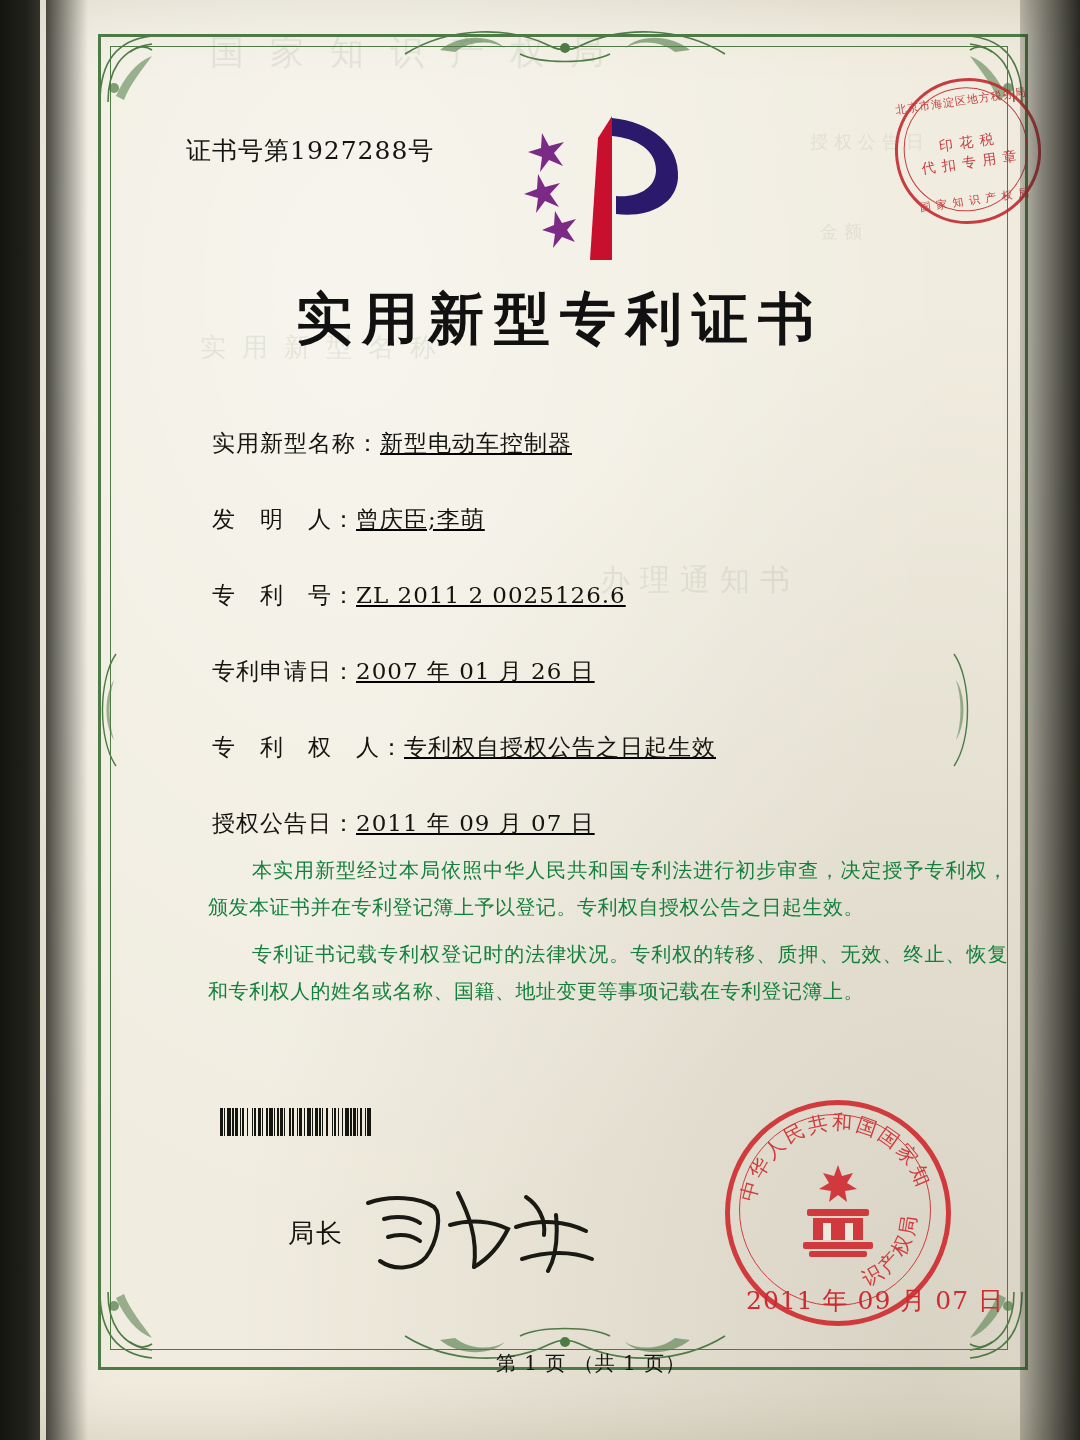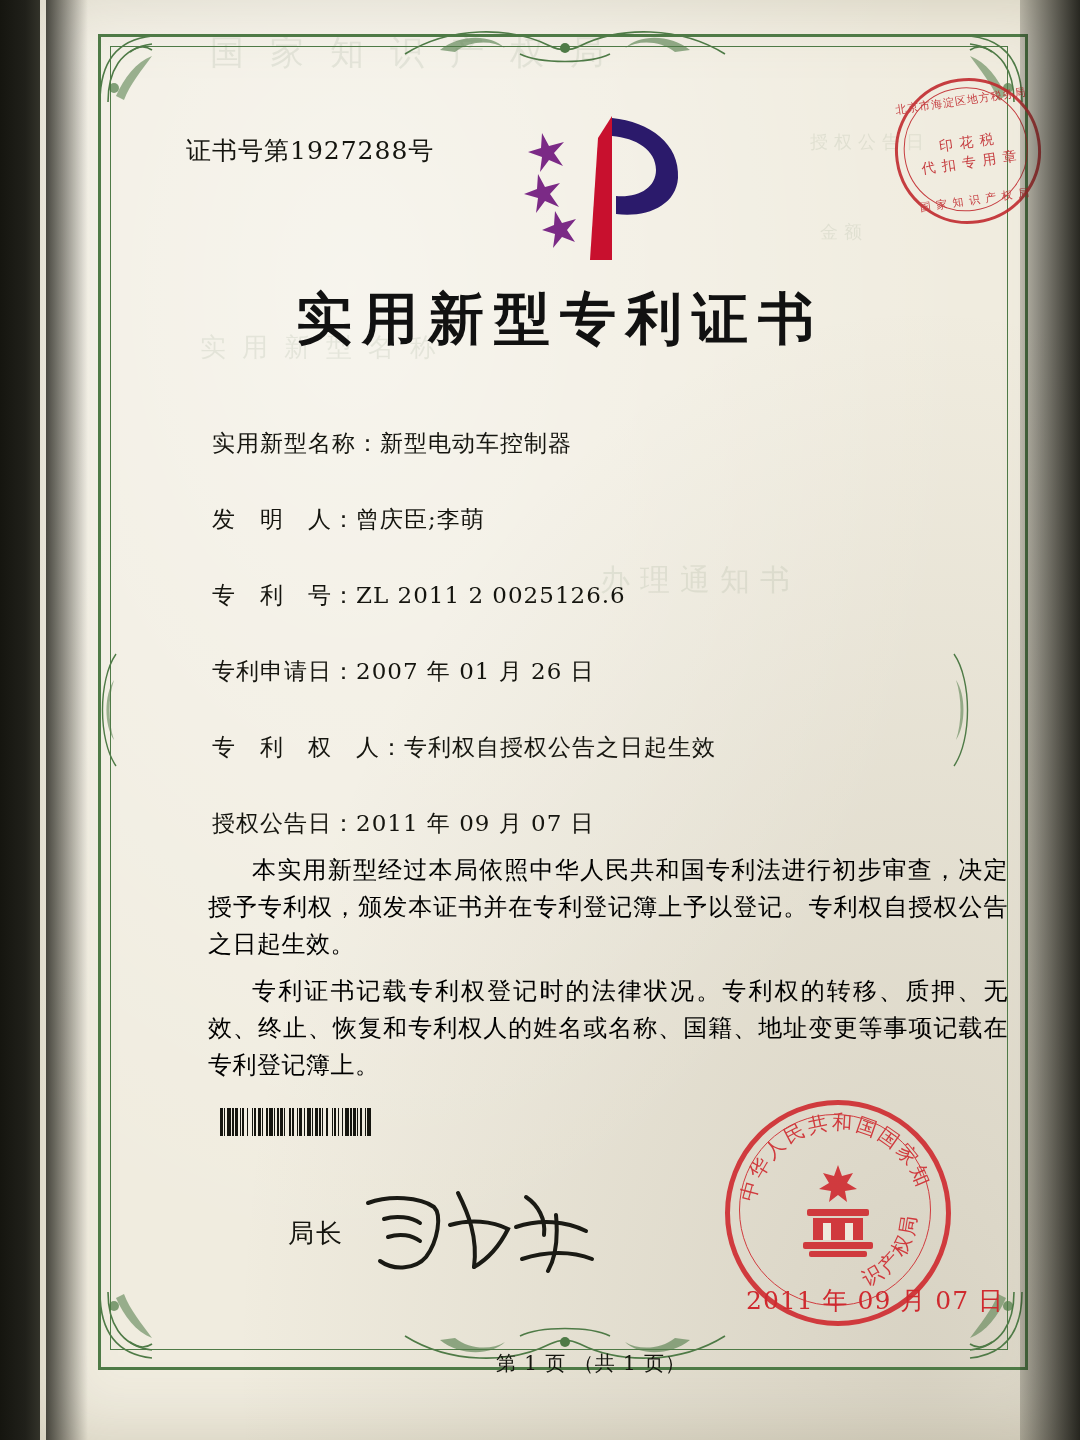--- a/index.html
+++ b/index.html
@@ -97,29 +97,29 @@
     position:absolute;left:6px;top:6px;width:122px;height:122px;border:1px solid #c0262b;border-radius:50%;
   }
 
   .title{
     position:absolute;left:0;top:282px;width:1040px;text-align:center;
     font-size:56px;font-weight:bold;letter-spacing:10px;color:#111;
     font-family:"DejaVu Serif","Liberation Serif",serif;
   }
 
   
-  .fields{position:absolute;left:172px;top:428px;width:760px;}
+  .fields{position:absolute;left:172px;top:428px;width:760px;text-decoration:underline;}
   .field{font-size:23px;color:#15150f;margin-bottom:45px;letter-spacing:1px;}
   .field .lbl{display:inline-block;}
   .field .val{display:inline;}
 
   
   .paras{position:absolute;left:168px;top:852px;width:800px;}
   .para{
-    font-size:24px;line-height:37px;color:#000000;text-indent:44px;
+    font-size:20px;line-height:37px;color:#15803d;text-indent:44px;
     text-align:justify;margin-bottom:10px;letter-spacing:.5px;
   }
 
   
   .barcode{position:absolute;left:180px;top:1108px;width:350px;height:28px;}
   .barcode span{display:inline-block;height:28px;background:#15150f;vertical-align:top;}
 
   
   .sig-label{position:absolute;left:248px;top:1216px;font-size:26px;color:#15150f;letter-spacing:2px;}
   .sig{position:absolute;left:310px;top:1175px;width:260px;height:110px;}

